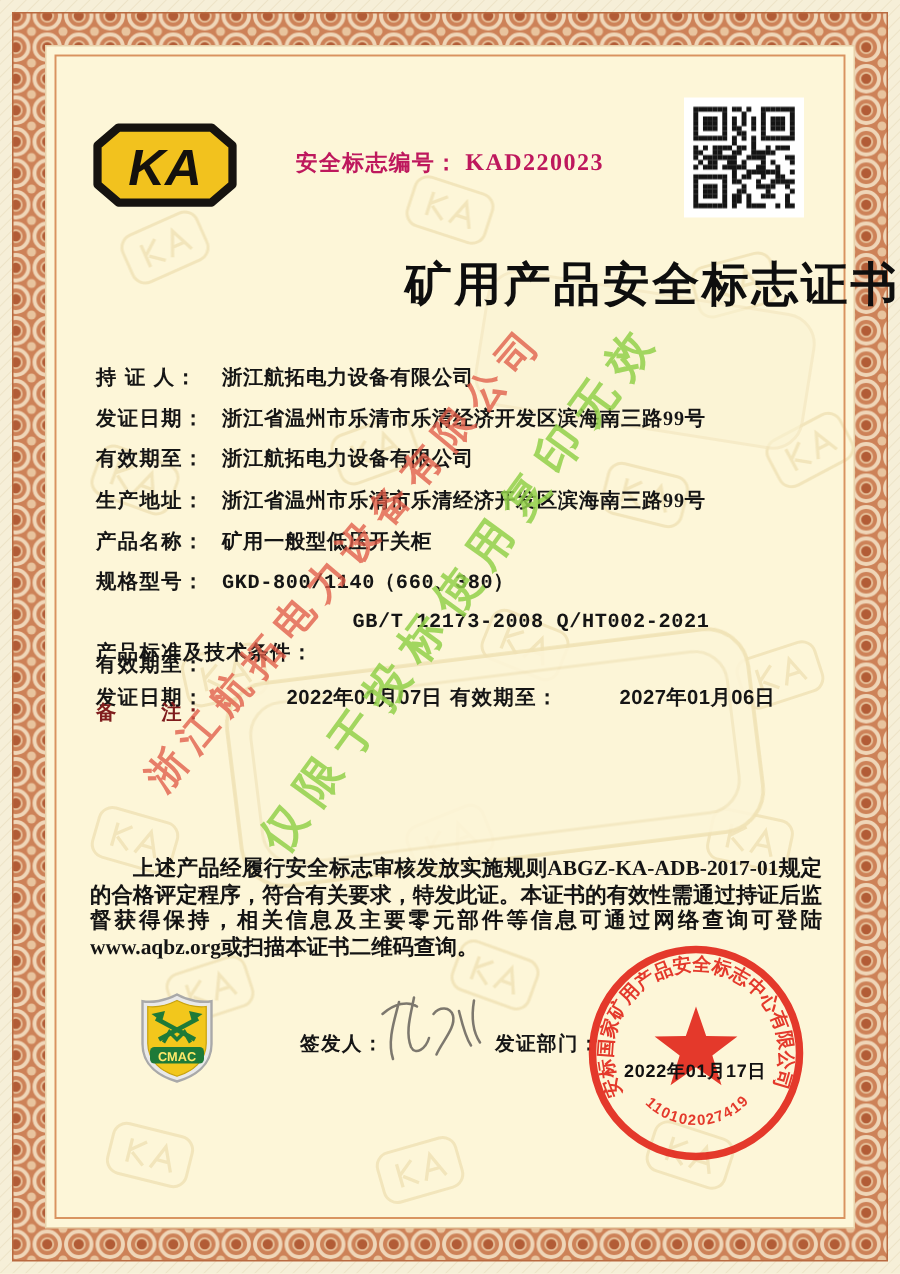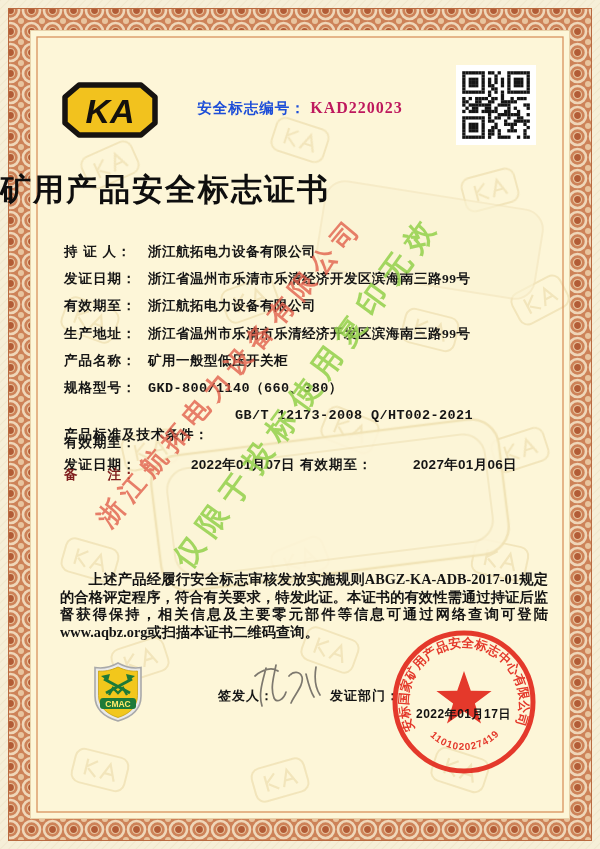--- a/index.html
+++ b/index.html
@@ -7,26 +7,26 @@
        font-family:"Liberation Sans",sans-serif;background:#f6efd8;}
   .abs{position:absolute;}
   svg{display:block;}
 
   
   #bg{position:absolute;left:0;top:0;z-index:0;}
 
   
   #ka-logo{left:62px;top:82px;width:96px;height:56px;z-index:2;}
   #cert-no{left:0;right:0;top:99px;text-align:center;z-index:2;white-space:nowrap;}
-  #cert-no .lbl{font:bold 14.5px "Liberation Sans",sans-serif;color:#1d4ed8;letter-spacing:1px;}
+  #cert-no .lbl{font:bold 14.5px "Liberation Sans",sans-serif;color:#be185d;letter-spacing:1px;}
   #cert-no .val{font:600 16px "Liberation Serif",serif;color:#be185d;letter-spacing:1px;}
   #qr{left:456px;top:65px;width:80px;height:80px;background:#fff;z-index:2;padding:3px;box-sizing:border-box;}
 
   
-  #title{left:0;right:0;top:169px;text-align:left;z-index:2;
+  #title{left:0;right:0;top:169px;text-align:right;z-index:2;
          font:bold 31px "Liberation Serif",serif;color:#0e0e0e;letter-spacing:2px;}
 
   
   #fields{left:64px;top:238px;width:492px;z-index:2;}
   .field-row{display:flex;align-items:center;height:27.3px;}
   .flabel{min-width:84px;font:bold 13.5px "Liberation Sans",sans-serif;color:#151515;
           letter-spacing:1px;white-space:nowrap;}
   .fvalue{font:bold 13.5px "Liberation Serif",serif;color:#151515;letter-spacing:0.5px;white-space:nowrap;}
   .wide .flabel{min-width:0;margin-right:26px;margin-top:40px;}
   .val-sans .fvalue{font-family:Liberation Mono, monospace;letter-spacing:0.4px;}
@@ -39,21 +39,21 @@
   #issue-label{left:0;} #issue-value{left:84px;} #valid-label{left:236px;} #valid-value{left:306px;}
   #remark-row{left:64px;top:466px;z-index:2;font:bold 13.5px "Liberation Sans",sans-serif;
               color:#7f1d1d;letter-spacing:1px;}
 
   
   #statement{left:60px;top:571px;width:488px;z-index:2;text-indent:2em;text-align:justify;
              font:bold 14.3px "Liberation Serif",serif;color:#141414;line-height:17.6px;}
 
   
   #cmac-badge{left:92px;top:661px;width:52px;height:62px;z-index:2;}
-  #issuer-label{left:200px;top:687px;z-index:2;font:bold 13px "Liberation Sans",sans-serif;color:#151515;letter-spacing:1px;margin-left:18px;}
+  #issuer-label{left:200px;top:687px;z-index:2;font:bold 13px "Liberation Sans",sans-serif;color:#151515;letter-spacing:1px;}
   #signature{left:246px;top:658px;width:80px;height:58px;z-index:3;}
   #dept-label{left:330px;top:687px;z-index:2;font:bold 13px "Liberation Sans",sans-serif;color:#151515;letter-spacing:1px;}
   #seal{left:389px;top:627px;width:150px;height:150px;z-index:4;opacity:0.92;}
   #seal-date{left:404px;top:706px;z-index:5;font:bold 12px "Liberation Sans",sans-serif;color:#111;letter-spacing:0.5px;margin-left:12px;}
 
   
   .wm{position:absolute;white-space:nowrap;z-index:6;transform-origin:0 50%;
       font-family:"Liberation Serif",serif;font-weight:bold;pointer-events:none;}
   #wm-red{left:103px;top:506px;transform:rotate(-50deg);font-size:26px;letter-spacing:7px;}
   #wm-green{left:181px;top:544px;transform:rotate(-54deg);font-size:30px;letter-spacing:9px;}

